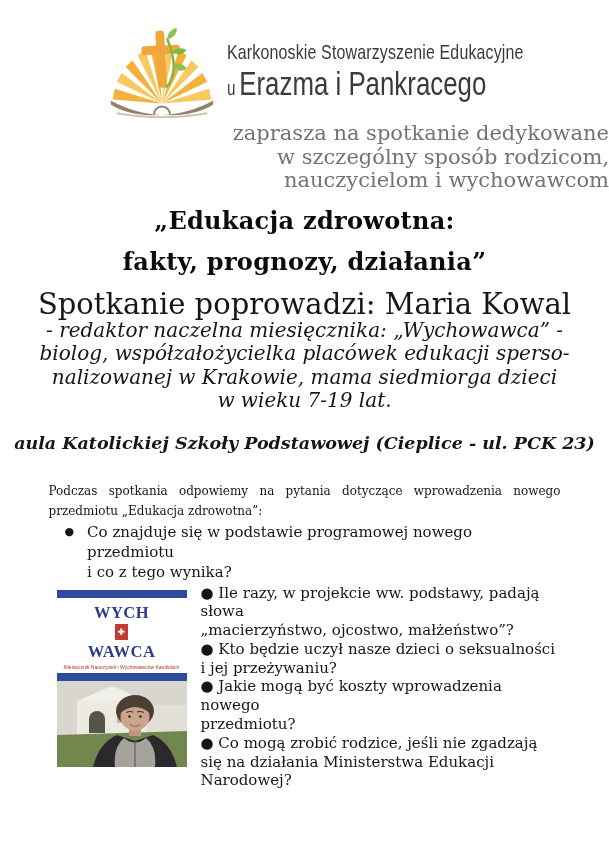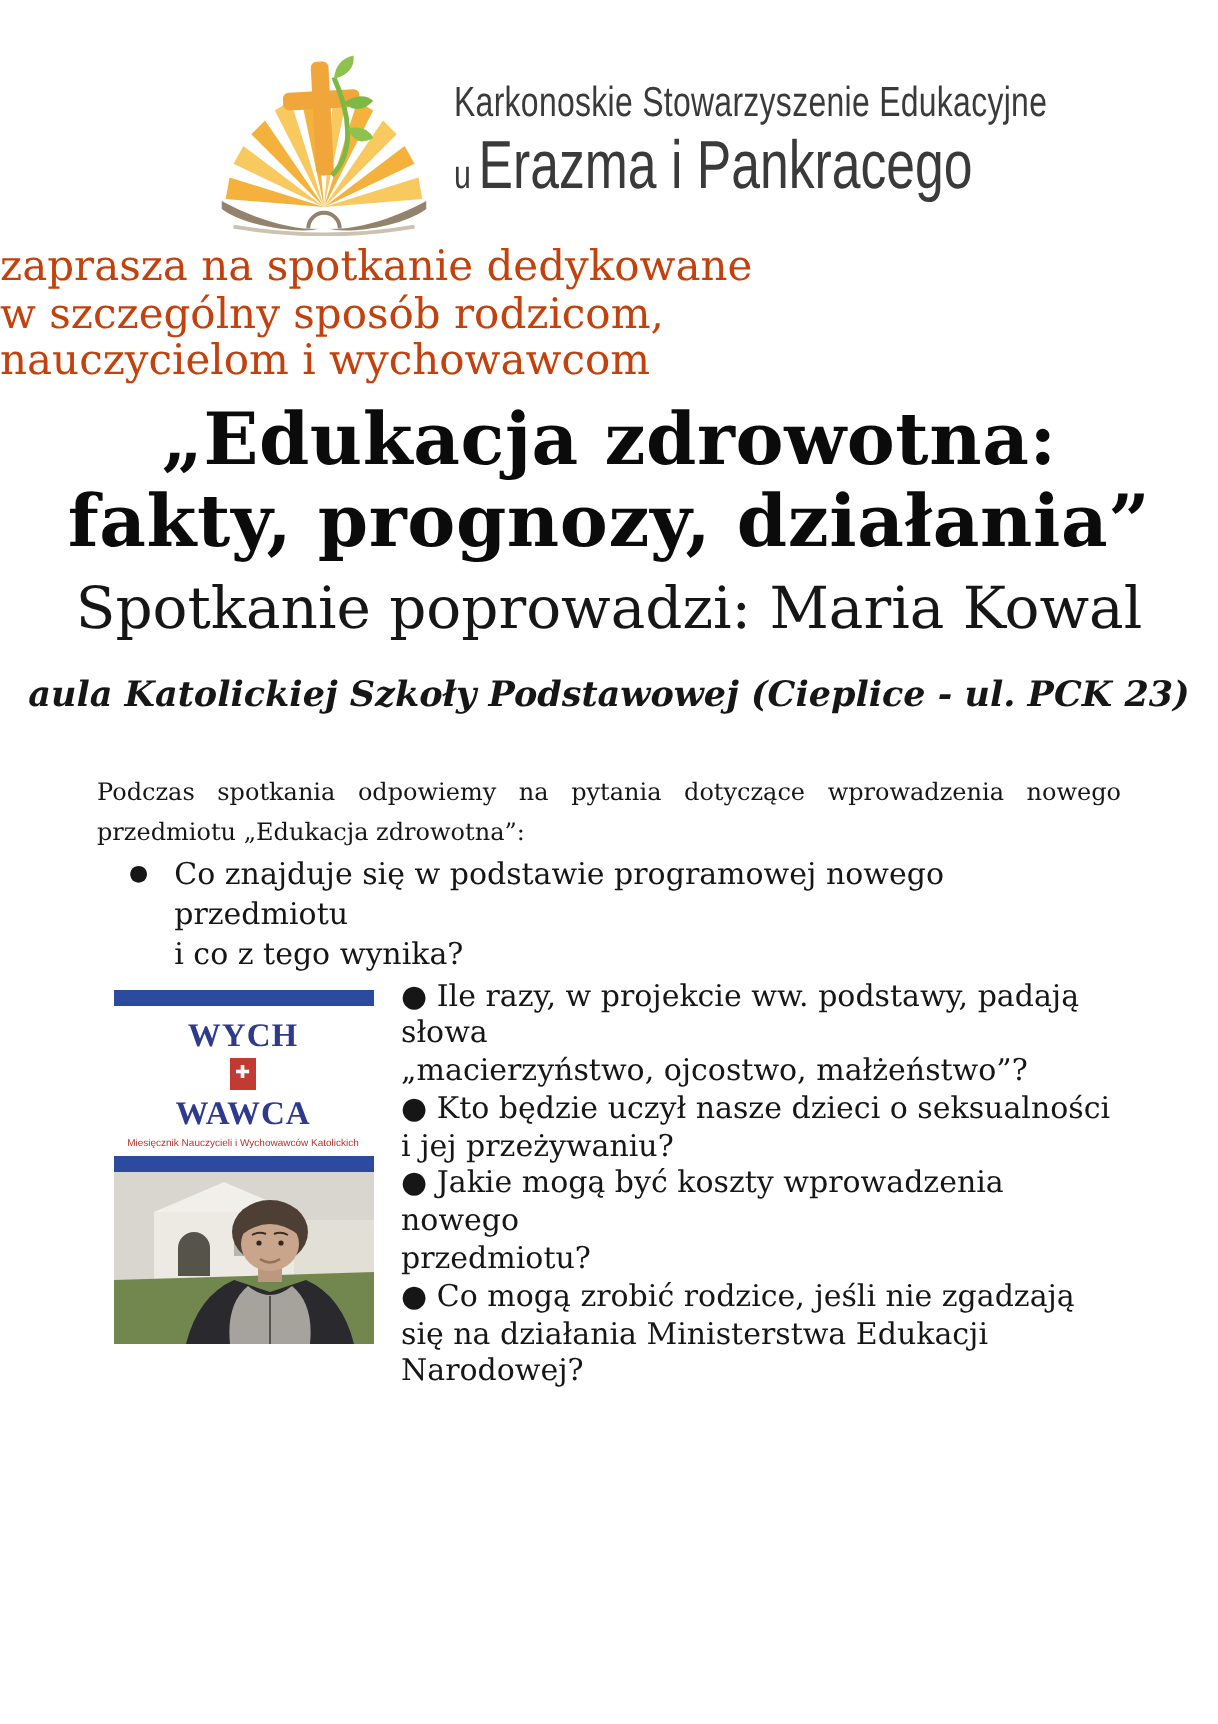--- a/index.html
+++ b/index.html
@@ -11,22 +11,22 @@
   .header{display:flex;justify-content:center;align-items:center;margin-top:26px;gap:6px;padding-left:20px;}
   .logo-icon{width:118px;height:92px;flex:none;}
   .org{width:300px;}
   .org-scale{transform:scaleX(0.76);transform-origin:left center;white-space:nowrap;
     font-family:"Liberation Sans", sans-serif;color:#3a3a3a;}
   .org1{font-size:21px;letter-spacing:0.2px;}
   .org2{font-size:34px;line-height:34px;margin-top:2px;}
   .org-u{font-size:20px;margin-right:5px;}
   
   .pre{white-space:pre-line;}
-  .intro{margin-top:4px;text-align:left;font-size:21px;line-height:23.5px;color:#c2410c;}
-  .title{margin:7px 0 0;text-align:center;font-size:36px;line-height:41px;font-weight:bold;color:#0b0b0b;letter-spacing:0.3px;}
+  .intro{margin-top:4px;text-align:right;font-size:21px;line-height:23.5px;color:#737373;}
+  .title{margin:7px 0 0;text-align:center;font-size:24px;line-height:41px;font-weight:bold;color:#0b0b0b;letter-spacing:0.3px;}
   .speaker-lead{margin-top:9px;text-align:center;font-size:29px;line-height:27px;}
   .speaker-bio{margin-top:1px;text-align:center;font-style:italic;font-size:20px;line-height:23.5px;}
   .datetime{margin-top:11px;text-align:center;font-size:28px;font-weight:bold;}
   .venue{margin-top:20px;text-align:center;font-size:17.5px;font-weight:bold;font-style:italic;}
   
   .agenda-intro{width:512px;margin:28px auto 0;font-size:12px;line-height:20px;text-align:justify;}
   .lead-bullet{width:512px;margin:1px auto 0;display:flex;gap:13px;padding-left:16px;box-sizing:border-box;font-size:15px;line-height:20px;}
   .lead-dot{font-size:11px;line-height:20px;flex:none;}
   
   .columns{width:512px;margin:2px auto 0;display:flex;align-items:flex-start;}
@@ -88,20 +88,24 @@
   </div>
 
   <div class="intro pre">zaprasza na spotkanie dedykowane
 w szczególny sposób rodzicom,
 nauczycielom i wychowawcom</div>
 
   <h1 class="title pre">„Edukacja zdrowotna:
 fakty, prognozy, działania”</h1>
 
   <div class="speaker-lead">Spotkanie poprowadzi: Maria Kowal</div>
+  <div class="speaker-bio pre">- redaktor naczelna miesięcznika: „Wychowawca” -
+biolog, współzałożycielka placówek edukacji sperso-
+nalizowanej w Krakowie, mama siedmiorga dzieci
+w wieku 7-19 lat.</div>
 
   <div class="venue">aula Katolickiej Szkoły Podstawowej (Cieplice - ul. PCK 23)</div>
 
   <div class="agenda-intro">Podczas spotkania odpowiemy na pytania dotyczące wprowadzenia nowego przedmiotu „Edukacja zdrowotna”:</div>
   <div class="lead-bullet">
     <span class="lead-dot">●</span>
     <span class="pre">Co znajduje się w podstawie programowej nowego przedmiotu
 i co z tego wynika?</span>
   </div>
 

